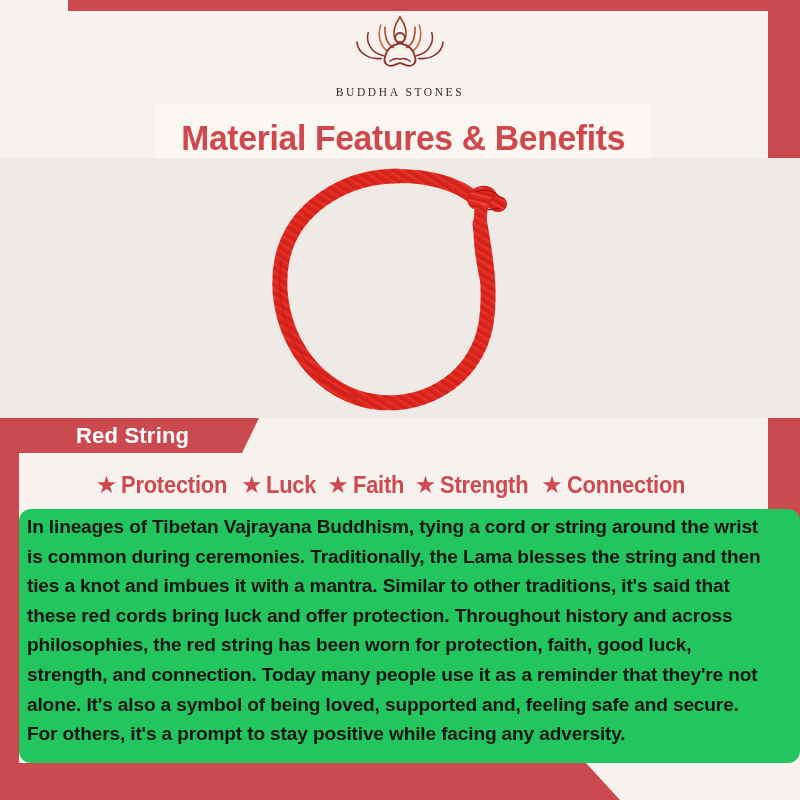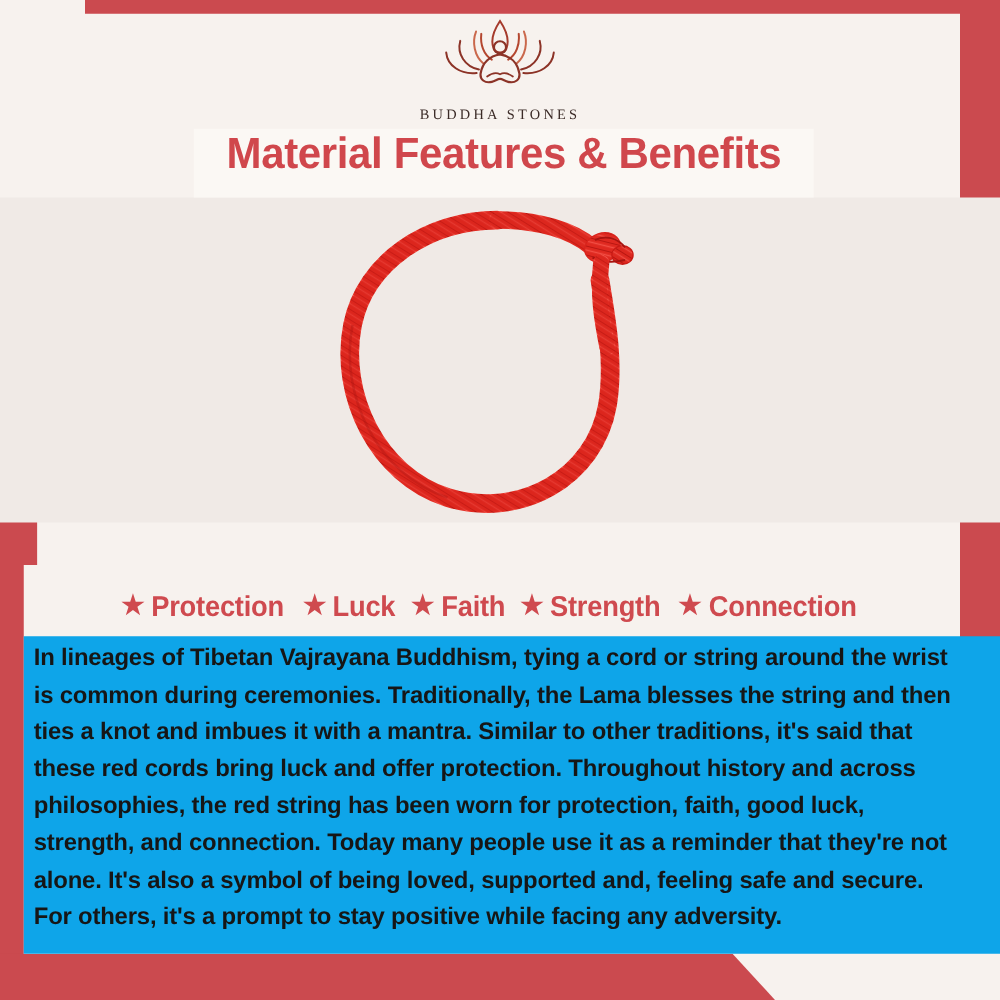--- a/index.html
+++ b/index.html
@@ -77,21 +77,21 @@
     margin-top:14px;
   }
 
   
   .title-band {
     position:absolute;
     top:103px; left:155px;
     width:496px; height:55px;
     background:#fbf8f4;
     display:flex;
-    align-items:flex-start;
+    align-items:flex-end;
     justify-content:center;
     z-index:3;
   }
   .title-text {
     font-size:35px;
     font-weight:bold;
     color:#d0474c;
     letter-spacing:-0.3px;
     white-space:nowrap;
     transform:scaleX(0.96);
@@ -163,22 +163,23 @@
     letter-spacing:-0.2px;
     transform:scaleX(0.95);
     transform-origin:left center;
   }
 
   
   .desc-panel {
     position:absolute;
     top:509px; left:19px; right:0;
     bottom:37px;
-    background:#0ea5e9;
+    background:#22c55e;
     z-index:2;
+    border-radius:12px;
   }
   .desc-text {
     position:absolute;
     top:3px; left:8px;
     width:745px;
     font-size:19.1px;
     font-weight:bold;
     line-height:29.6px;
     color:#161616;
     letter-spacing:-0.15px;
@@ -256,20 +257,23 @@
         <path d="M244 48 C252 52, 262 52, 270 50" fill="none" stroke="#a81410" stroke-width="1.6"></path>
       </g>
 
       <path d="M251 52 C248 78, 252 100, 256 120" fill="none" stroke="url(#braid)" stroke-width="13" stroke-linecap="round"></path>
       <path d="M251 52 C248 78, 252 100, 256 120" fill="none" stroke="#d8231c" stroke-width="11" stroke-linecap="round" opacity="0.5"></path>
 
       <path d="M52 102 C41 158, 72 222, 128 240" fill="none" stroke="#a81410" stroke-width="2" opacity="0.35"></path>
     </svg>
   </div>
 
+  <div class="name-banner">
+    <span class="name-banner-text">Red String</span>
+  </div>
 
   <div class="features">
     <div class="feature">
       <span class="feature-star">★</span>
       <span class="feature-label">Protection</span>
     </div>
     <div class="feature">
       <span class="feature-star">★</span>
       <span class="feature-label">Luck</span>
     </div>

